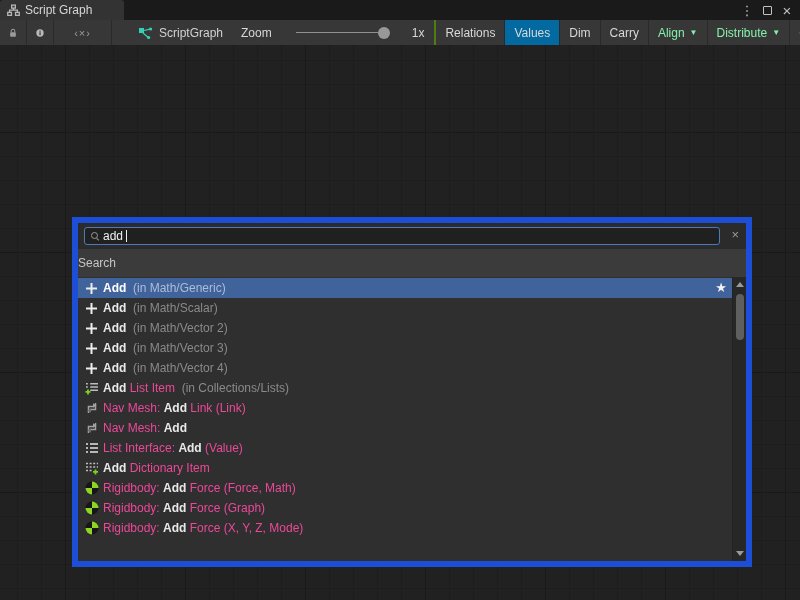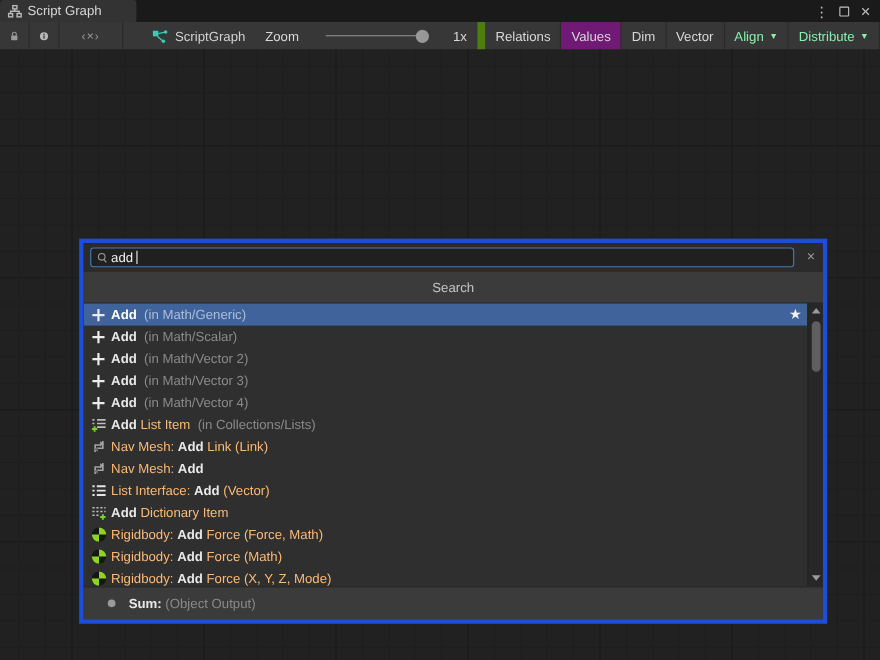--- a/index.html
+++ b/index.html
@@ -16,70 +16,70 @@
   .win-btn { width:16px; height:16px; display:flex; align-items:center; justify-content:center;
     color:#c2c2c2; font-size:13px; cursor:default; }
   .maxi-glyph { width:9px; height:9px; border:1.5px solid #c2c2c2; border-radius:1px; }
 
   
   .toolbar { position:absolute; left:0; top:20px; width:800px; height:25px;
     background:#373737; display:flex; align-items:stretch; font-size:12px; color:#d8d8d8; }
   .tb-btn { display:flex; align-items:center; justify-content:center; padding:0 9px;
     border-right:1px solid #2a2a2a; }
   .tb-btn.icon-btn { min-width:27px; }
-  .tb-btn.active { background:#701a75; }
+  .tb-btn.active { background:#0369a1; }
   .tb-btn.disabled { color:#86efac; }
   .tb-spacer { flex:0 0 18px; }
   .graph-chip { display:flex; align-items:center; gap:6px; padding:0 8px; color:#d2d2d2; }
   .zoom-wrap { display:flex; align-items:center; gap:24px; padding:0 10px; }
   .zoom-track { position:relative; width:92px; height:1px; background:#8f8f8f; }
   .zoom-thumb { position:absolute; right:-2px; top:-5.5px; width:12px; height:12px;
     border-radius:50%; background:#989898; }
   .tb-right { margin-left:auto; display:flex; align-items:stretch; }
-  .tb-right .tb-btn:first-child { border-left:7px solid #4d7c0f; }
+  .tb-right .tb-btn:first-child { border-left:2px solid #4d7c0f; }
   .caret-down { font-size:8px; margin-left:5px; color:inherit; }
   .code-glyph { color:#9a9a9a; letter-spacing:1px; font-size:11px; }
 
   
   .canvas { position:absolute; left:0; top:45px; width:800px; height:555px;
     background-color:#212121;
     background-image:
       linear-gradient(#191919 1px, transparent 1px),
       linear-gradient(90deg, #191919 1px, transparent 1px),
       linear-gradient(#1d1d1d 1px, transparent 1px),
       linear-gradient(90deg, #1d1d1d 1px, transparent 1px);
     background-size:120px 120px,120px 120px,24px 24px,24px 24px;
     background-position:65px 87px,65px 87px,65px 87px,65px 87px; }
 
   
   .popup { position:absolute; left:72px; top:217px; width:680px; height:350px;
-    background:#2f2f2f; border:4px solid #1d4ed8; display:flex; flex-direction:column; }
+    background:#2f2f2f; border:6px solid #1d4ed8; display:flex; flex-direction:column; }
   .search-band { flex:0 0 26px; background:#2b2b2b; position:relative;
     display:flex; align-items:center; padding:0 26px 0 6px; }
   .search-input { flex:1; height:18px; background:#202020; border:1px solid #4a7ab8;
     border-radius:3px; display:flex; align-items:center; padding:0 5px; gap:3px; }
   .mag { position:relative; width:10px; height:10px; flex:0 0 10px; }
   .mag::before { content:""; position:absolute; left:1px; top:1px; width:5px; height:5px;
     border:1.3px solid #9a9a9a; border-radius:50%; }
   .mag::after { content:""; position:absolute; left:7px; top:7px; width:3px; height:1.3px;
     background:#9a9a9a; transform:rotate(45deg); transform-origin:0 0; }
   .search-text { color:#f0f0f0; }
   .caret-bar { width:1px; height:12px; background:#f0f0f0; }
   .clear-btn { position:absolute; right:7px; top:5px; color:#9a9a9a; font-size:13px; line-height:14px; }
   .header-band { flex:0 0 28px; background:#3b3b3b; display:flex; align-items:center;
-    justify-content:center; color:#c6c6c6; }
+    color:#c6c6c6; }
 
   .list { position:relative; flex:1; background:#2f2f2f; overflow:hidden; }
   .rows { position:absolute; left:0; top:1px; right:14px; }
   .row { height:20px; display:flex; align-items:center; padding:0 20px 0 6px; position:relative; }
   .row.selected { background:#40639c; }
   .row-icon { width:15px; flex:0 0 15px; margin-right:4px; display:flex; align-items:center; justify-content:center; }
   .seg { white-space:pre; }
   .seg.bold { font-weight:bold; color:#e8e8e8; }
-  .seg.normal { color:#fdba74; }
+  .seg.normal { color:#ec4899; }
   .seg.muted { color:#8a8a8a;text-align:right; }
   .row.selected .seg.bold { color:#ffffff; }
   .row.selected .seg.muted { color:#aebdd6; }
   .star { position:absolute; right:5px; top:2px; color:#f2f2f2; font-size:13px; }
 
   .scrollbar { position:absolute; right:0; top:0; bottom:0; width:14px;
     background:#272727; border-left:1px solid #232323; }
   .sb-up, .sb-down { position:absolute; left:0; width:13px; height:13px;
     display:flex; align-items:center; justify-content:center; }
   .sb-up { top:1px; } .sb-down { bottom:1px; }
@@ -158,21 +158,21 @@
         <div class="tb-btn">
           <span>Relations</span>
         </div>
         <div class="tb-btn active">
           <span>Values</span>
         </div>
         <div class="tb-btn">
           <span>Dim</span>
         </div>
         <div class="tb-btn">
-          <span>Vector</span>
+          <span>Carry</span>
         </div>
         <div class="tb-btn disabled">
           <span>Align</span>
           <span class="caret-down">▼</span>
         </div>
         <div class="tb-btn disabled">
           <span>Distribute</span>
           <span class="caret-down">▼</span>
         </div>
         <div class="tb-btn">
@@ -288,21 +288,21 @@
           <div class="row">
             <span class="row-icon">
               <svg width="14" height="14" viewBox="0 0 14 14">
                 <g stroke="#e4e4e4" stroke-width="1.7">
                   <path d="M1 3h2M5 3h8M1 7h2M5 7h8M1 11h2M5 11h8"></path>
                 </g>
               </svg>
             </span>
             <span class="seg normal">List Interface: </span>
             <span class="seg bold">Add</span>
-            <span class="seg normal"> (Vector)</span>
+            <span class="seg normal"> (Value)</span>
           </div>
           <div class="row">
             <span class="row-icon">
               <svg width="14" height="14" viewBox="0 0 14 14">
                 <g stroke="#bdbdbd" stroke-width="1.4" stroke-dasharray="2 1.6" fill="none">
                   <path d="M1 2.5h12M1 6h12M1 9.5h6"></path>
                 </g>
                 <path d="M10.5 8.4v5M8 10.9h5" stroke="#7ad21f" stroke-width="1.8"></path>
               </svg>
             </span>
@@ -324,21 +324,21 @@
           <div class="row">
             <span class="row-icon">
               <svg width="14" height="14" viewBox="0 0 14 14">
                 <circle cx="7" cy="7" r="6.5" fill="#161616"></circle>
                 <path d="M7 7V.5A6.5 6.5 0 0 1 13.5 7z" fill="#8fd422"></path>
                 <path d="M7 7v6.5A6.5 6.5 0 0 1 .5 7z" fill="#8fd422"></path>
               </svg>
             </span>
             <span class="seg normal">Rigidbody: </span>
             <span class="seg bold">Add</span>
-            <span class="seg normal"> Force (Math)</span>
+            <span class="seg normal"> Force (Graph)</span>
           </div>
           <div class="row">
             <span class="row-icon">
               <svg width="14" height="14" viewBox="0 0 14 14">
                 <circle cx="7" cy="7" r="6.5" fill="#161616"></circle>
                 <path d="M7 7V.5A6.5 6.5 0 0 1 13.5 7z" fill="#8fd422"></path>
                 <path d="M7 7v6.5A6.5 6.5 0 0 1 .5 7z" fill="#8fd422"></path>
               </svg>
             </span>
             <span class="seg normal">Rigidbody: </span>
@@ -349,19 +349,15 @@
       <div class="scrollbar">
         <div class="sb-up">
             <span class="tri-up"></span>
           </div>
         <div class="sb-thumb"></div>
         <div class="sb-down">
             <span class="tri-down"></span>
           </div>
       </div>
     </div>
-    <div class="footer">
-      <span class="footer-dot"></span>
-      <span id="footer-text"><span class="seg bold">Sum:</span><span class="seg muted"> (Object Output)</span></span>
-    </div>
   </div>
 
 </div>
 
 </body></html>

